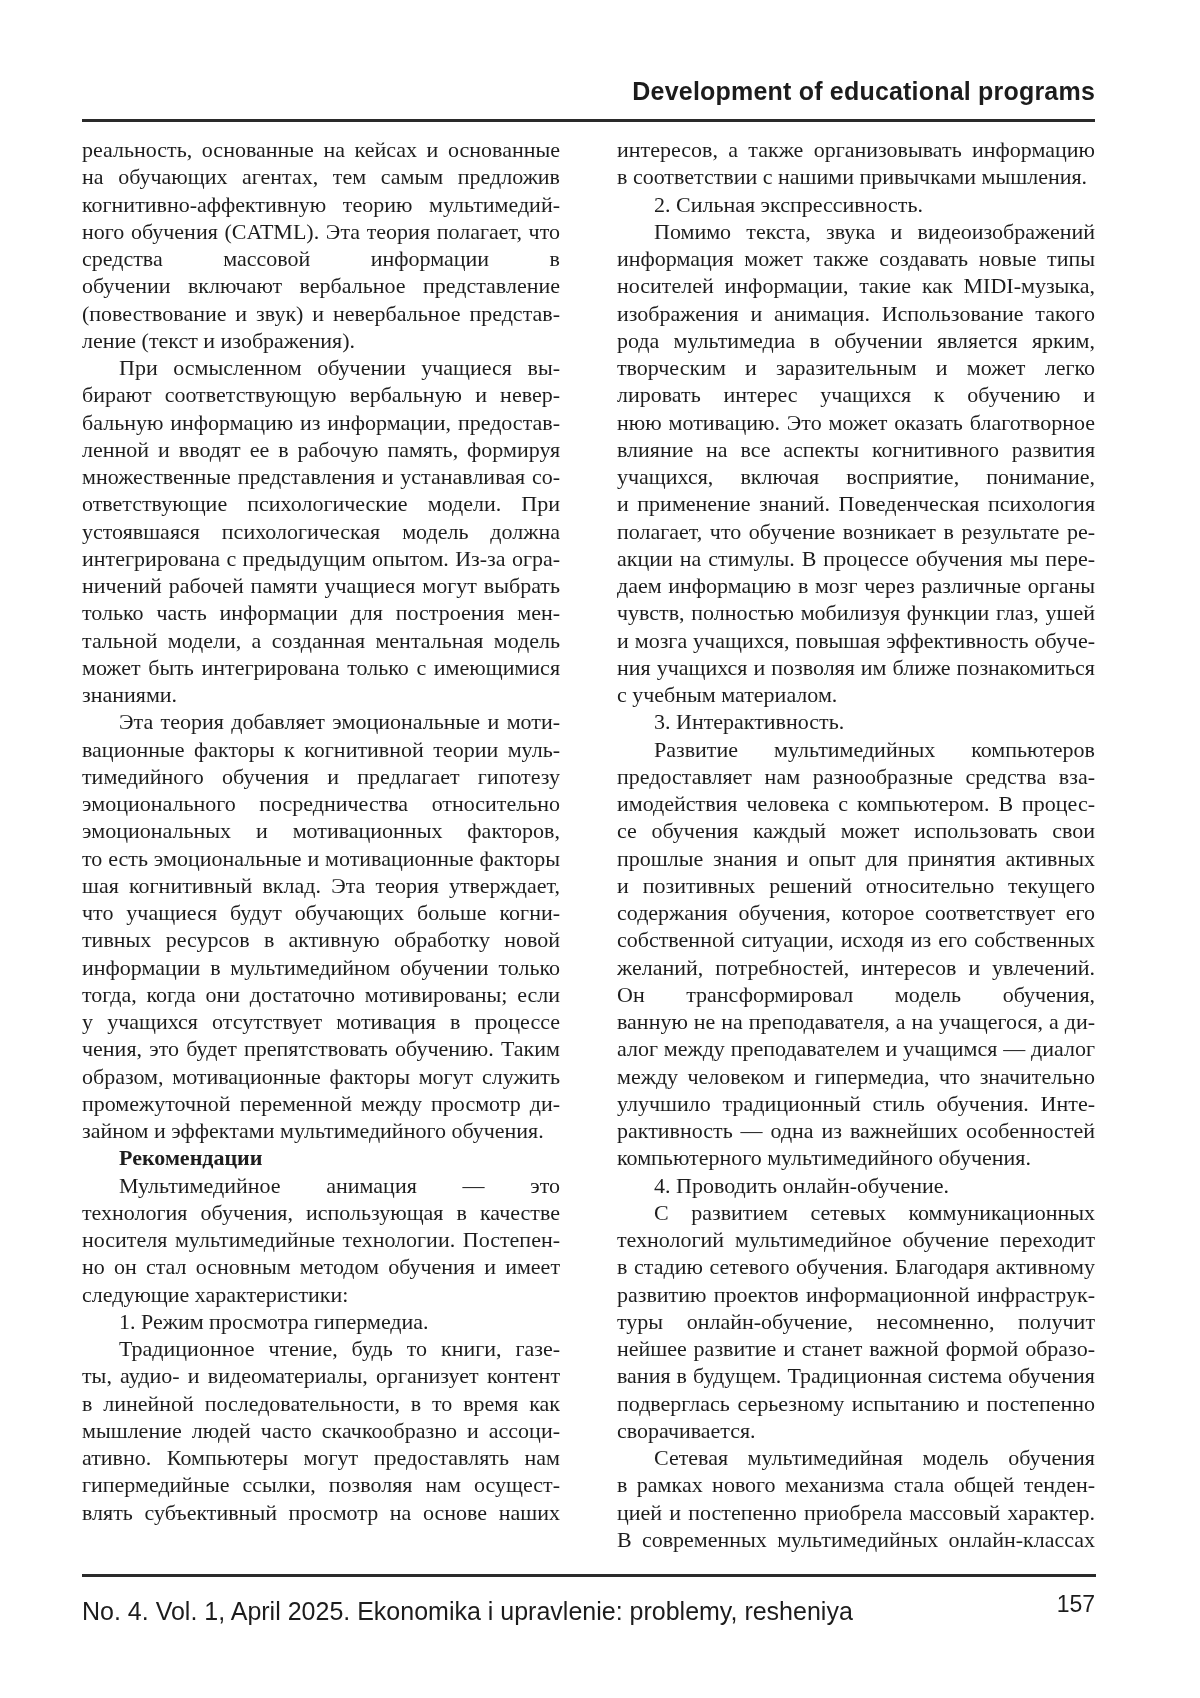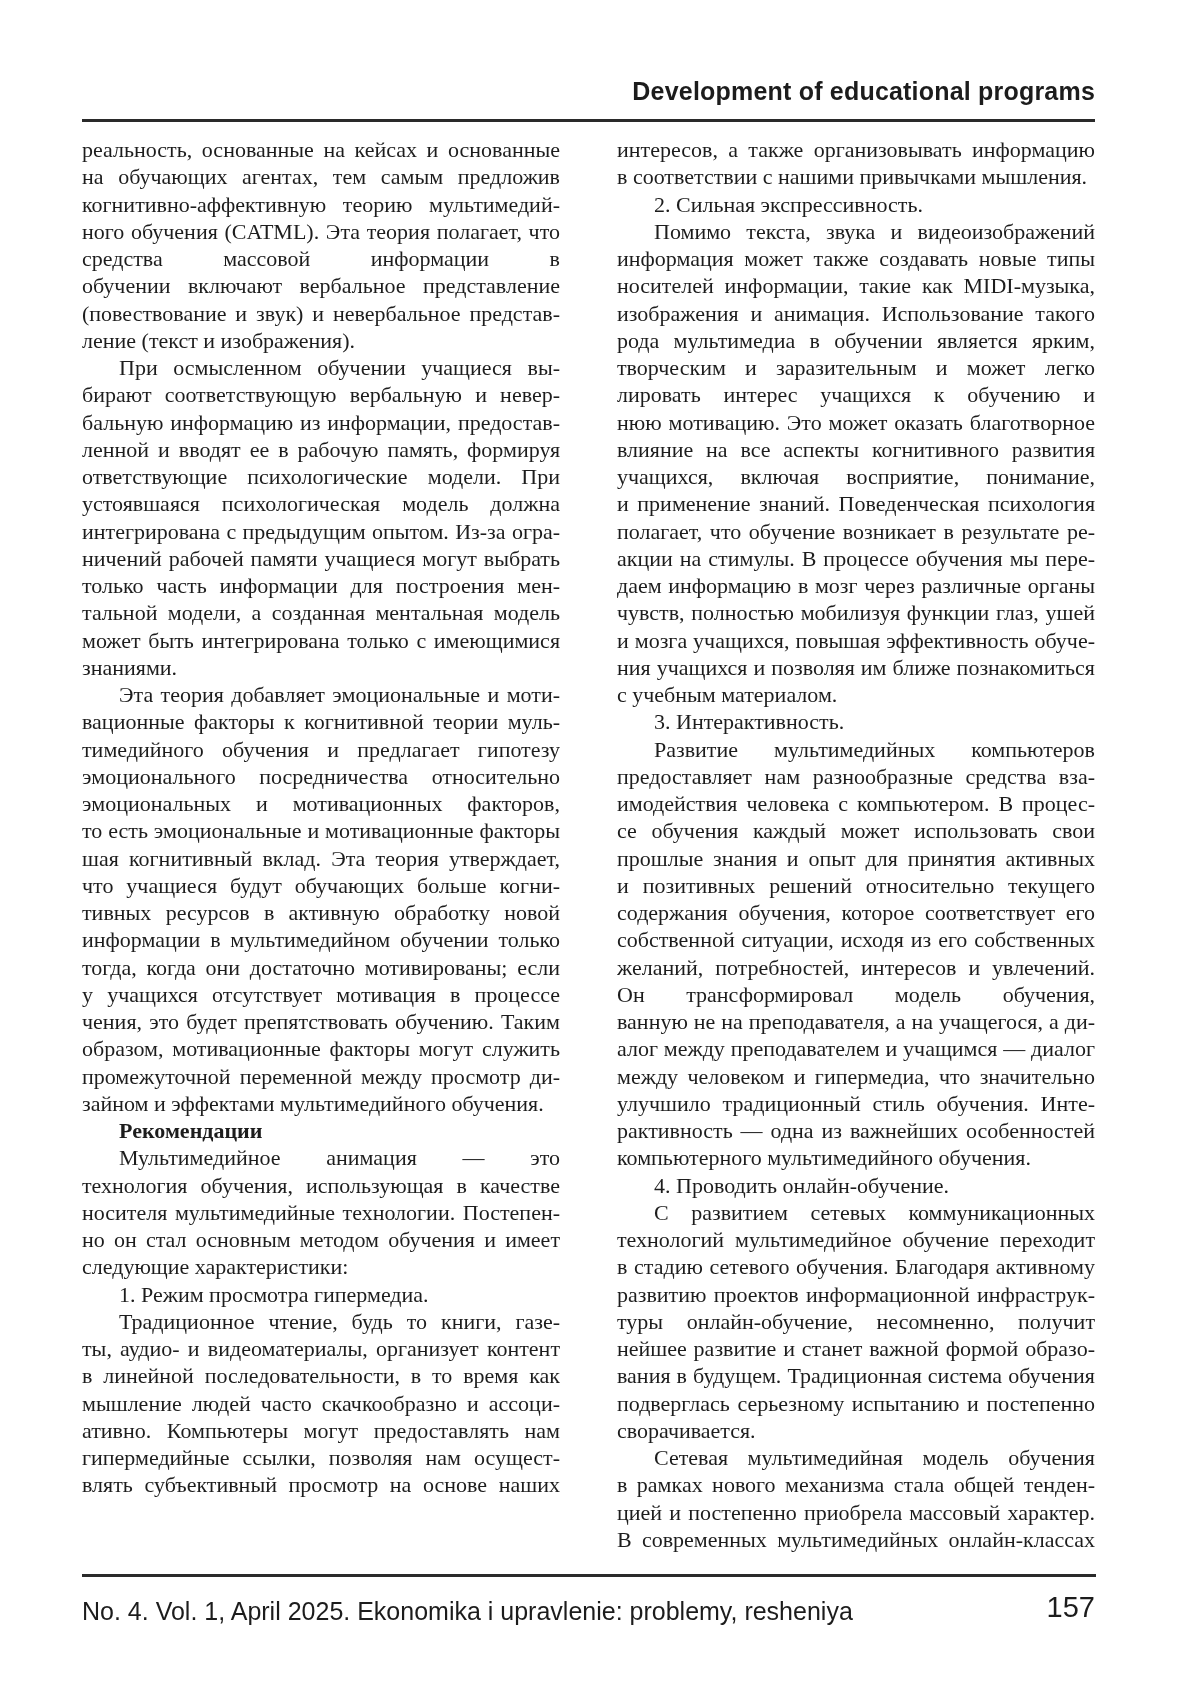--- a/index.html
+++ b/index.html
@@ -75,21 +75,21 @@
     font-size: 25px;
     line-height: 1.2;
     color: #1c1c1c;
     white-space: nowrap;
   }
   .page-number {
     position: absolute;
     top: 1592px;
     right: 105px;
     font-family: "Liberation Sans", "DejaVu Sans", sans-serif;
-    font-size: 29px;
+    font-size: 23px;
     line-height: 1.1;
     color: #1c1c1c;
   }
 </style>
 </head>
 <body>
 
 <div class="page">
 
   <div class="running-head">Development of educational programs</div>
@@ -102,20 +102,21 @@
       <div class="ln">когнитивно-аффективную теорию мультимедий-</div>
       <div class="ln">ного обучения (CATML). Эта теория полагает, что</div>
       <div class="ln">средства массовой информации в мультимедийном</div>
       <div class="ln">обучении включают вербальное представление</div>
       <div class="ln">(повествование и звук) и невербальное представ-</div>
       <div class="ln end">ление (текст и изображения).</div>
       <div class="ln ind">При осмысленном обучении учащиеся вы-</div>
       <div class="ln">бирают соответствующую вербальную и невер-</div>
       <div class="ln">бальную информацию из информации, предостав-</div>
       <div class="ln">ленной и вводят ее в рабочую память, формируя</div>
+      <div class="ln">множественные представления и устанавливая со-</div>
       <div class="ln">ответствующие психологические модели. При этом</div>
       <div class="ln">устоявшаяся психологическая модель должна быть</div>
       <div class="ln">интегрирована с предыдущим опытом. Из-за огра-</div>
       <div class="ln">ничений рабочей памяти учащиеся могут выбрать</div>
       <div class="ln">только часть информации для построения мен-</div>
       <div class="ln">тальной модели, а созданная ментальная модель</div>
       <div class="ln">может быть интегрирована только с имеющимися</div>
       <div class="ln end">знаниями.</div>
       <div class="ln ind">Эта теория добавляет эмоциональные и моти-</div>
       <div class="ln">вационные факторы к когнитивной теории муль-</div>

